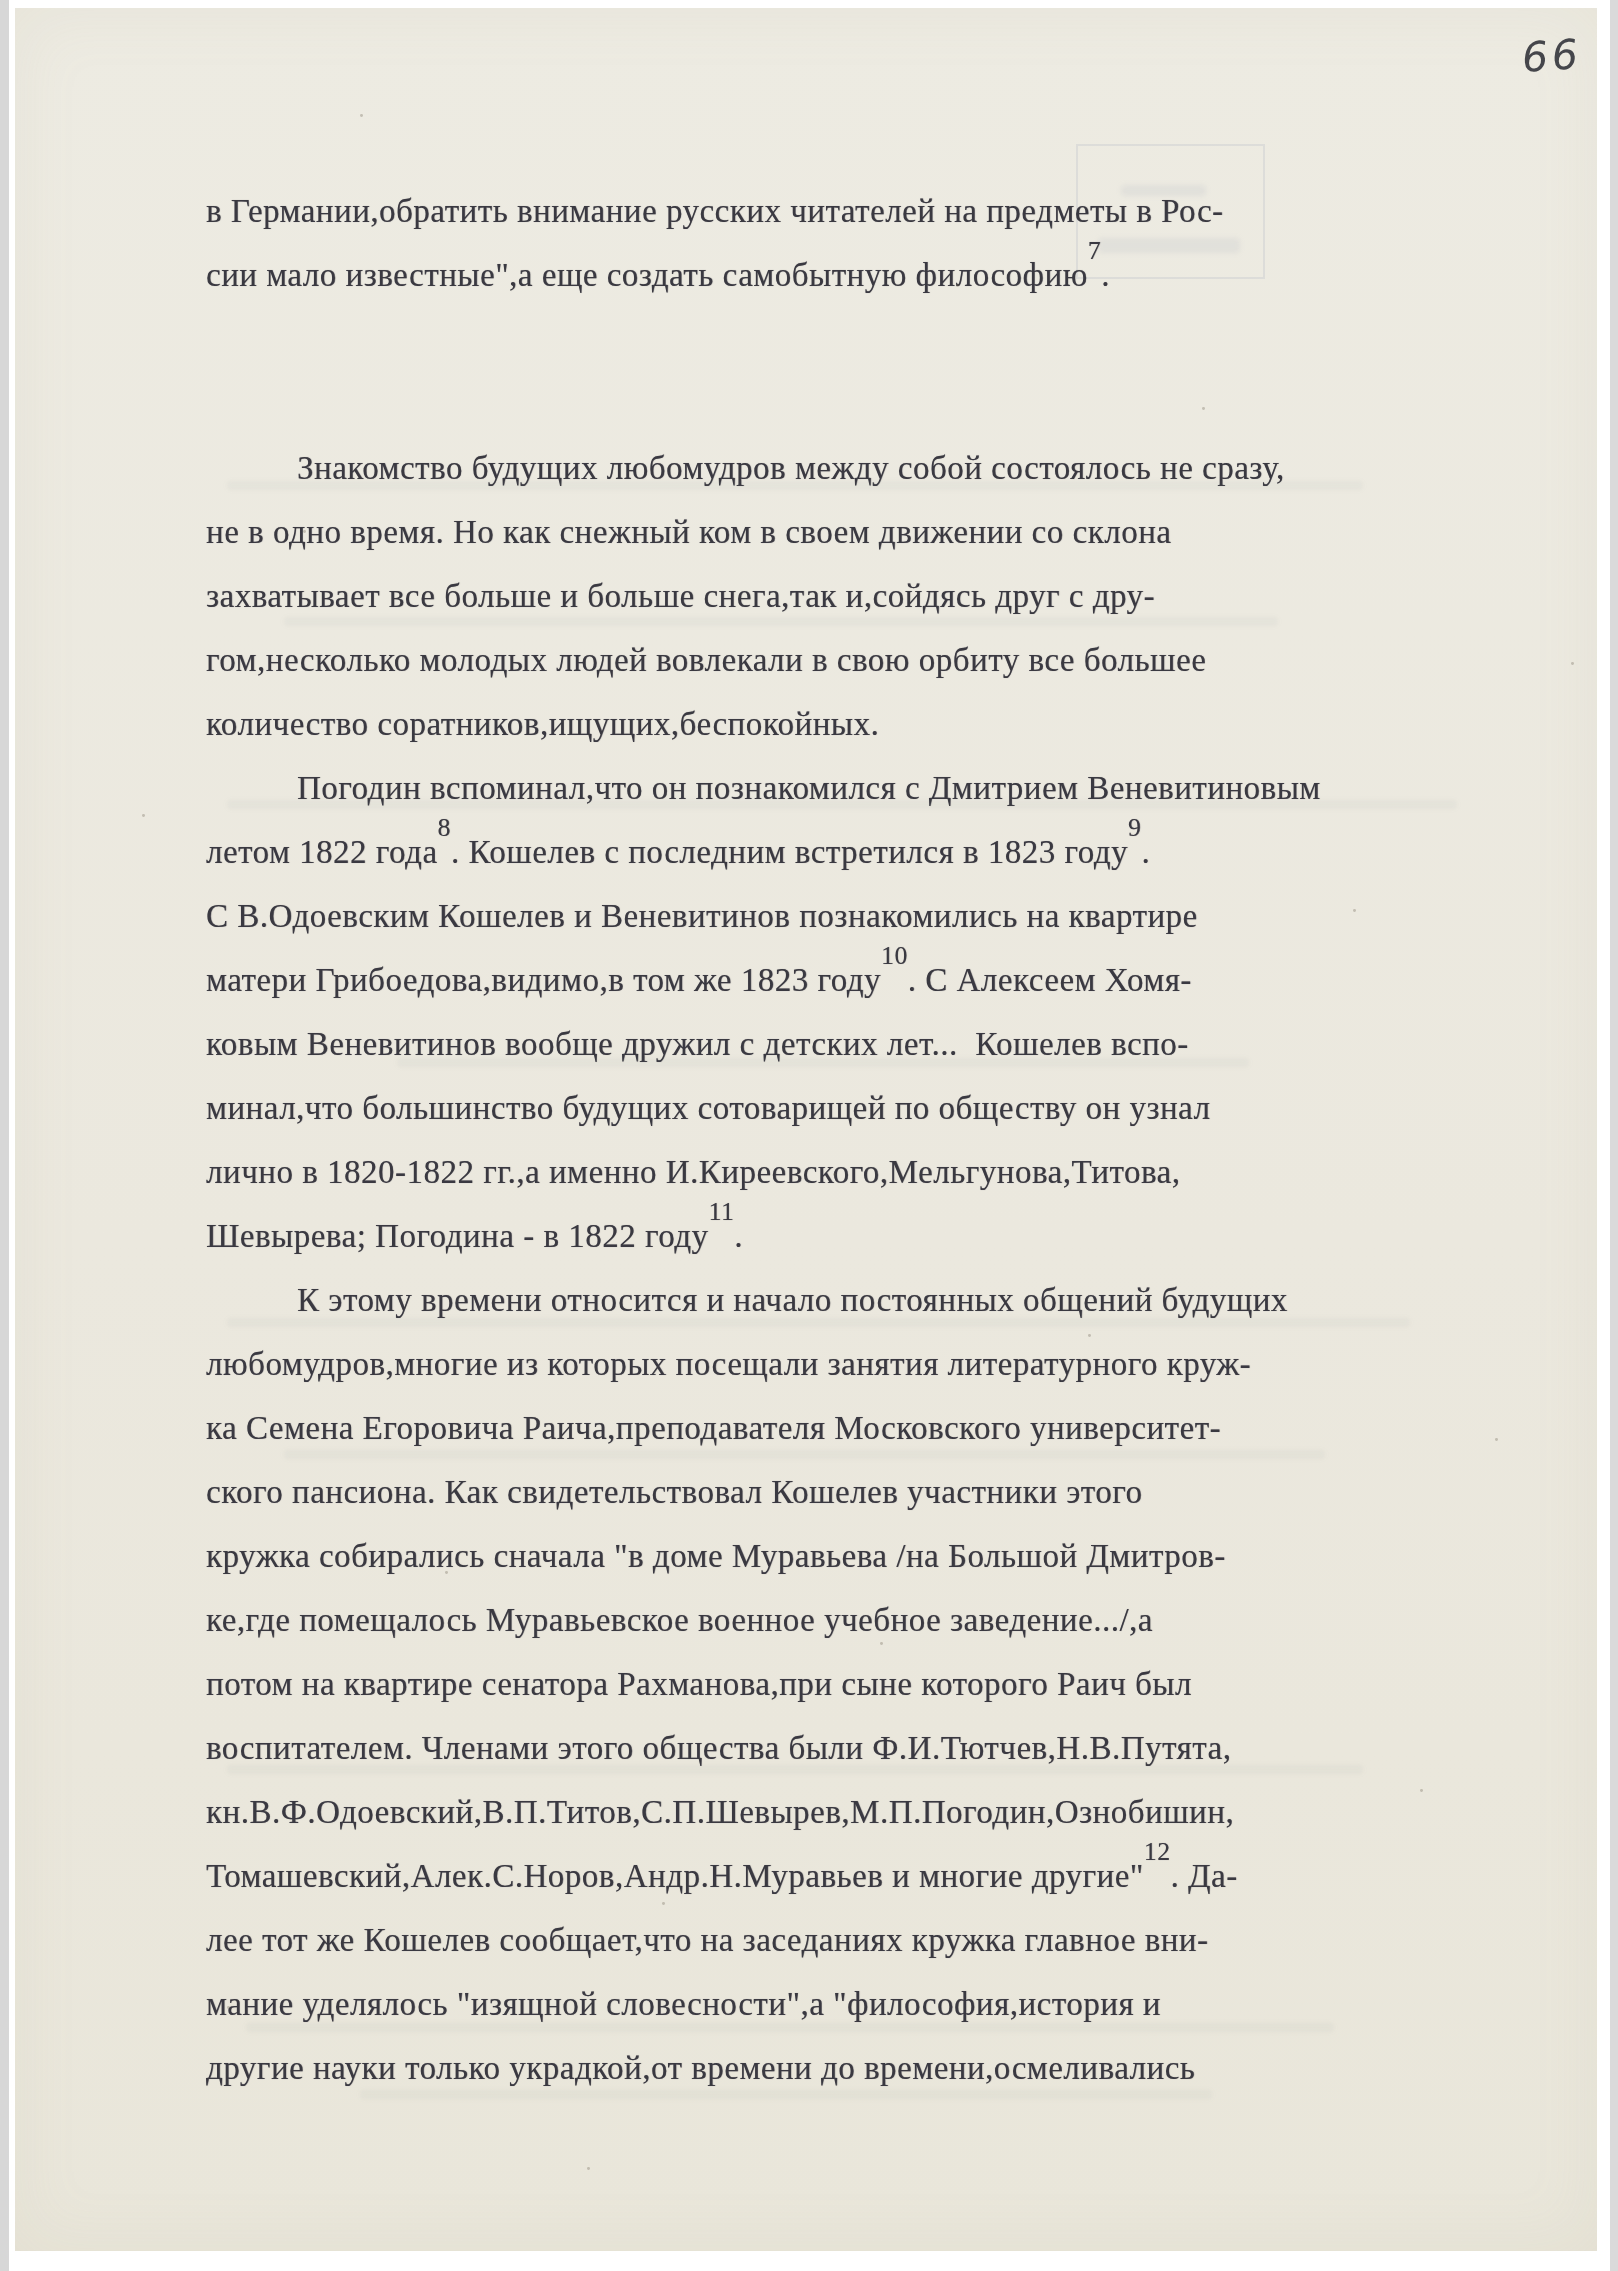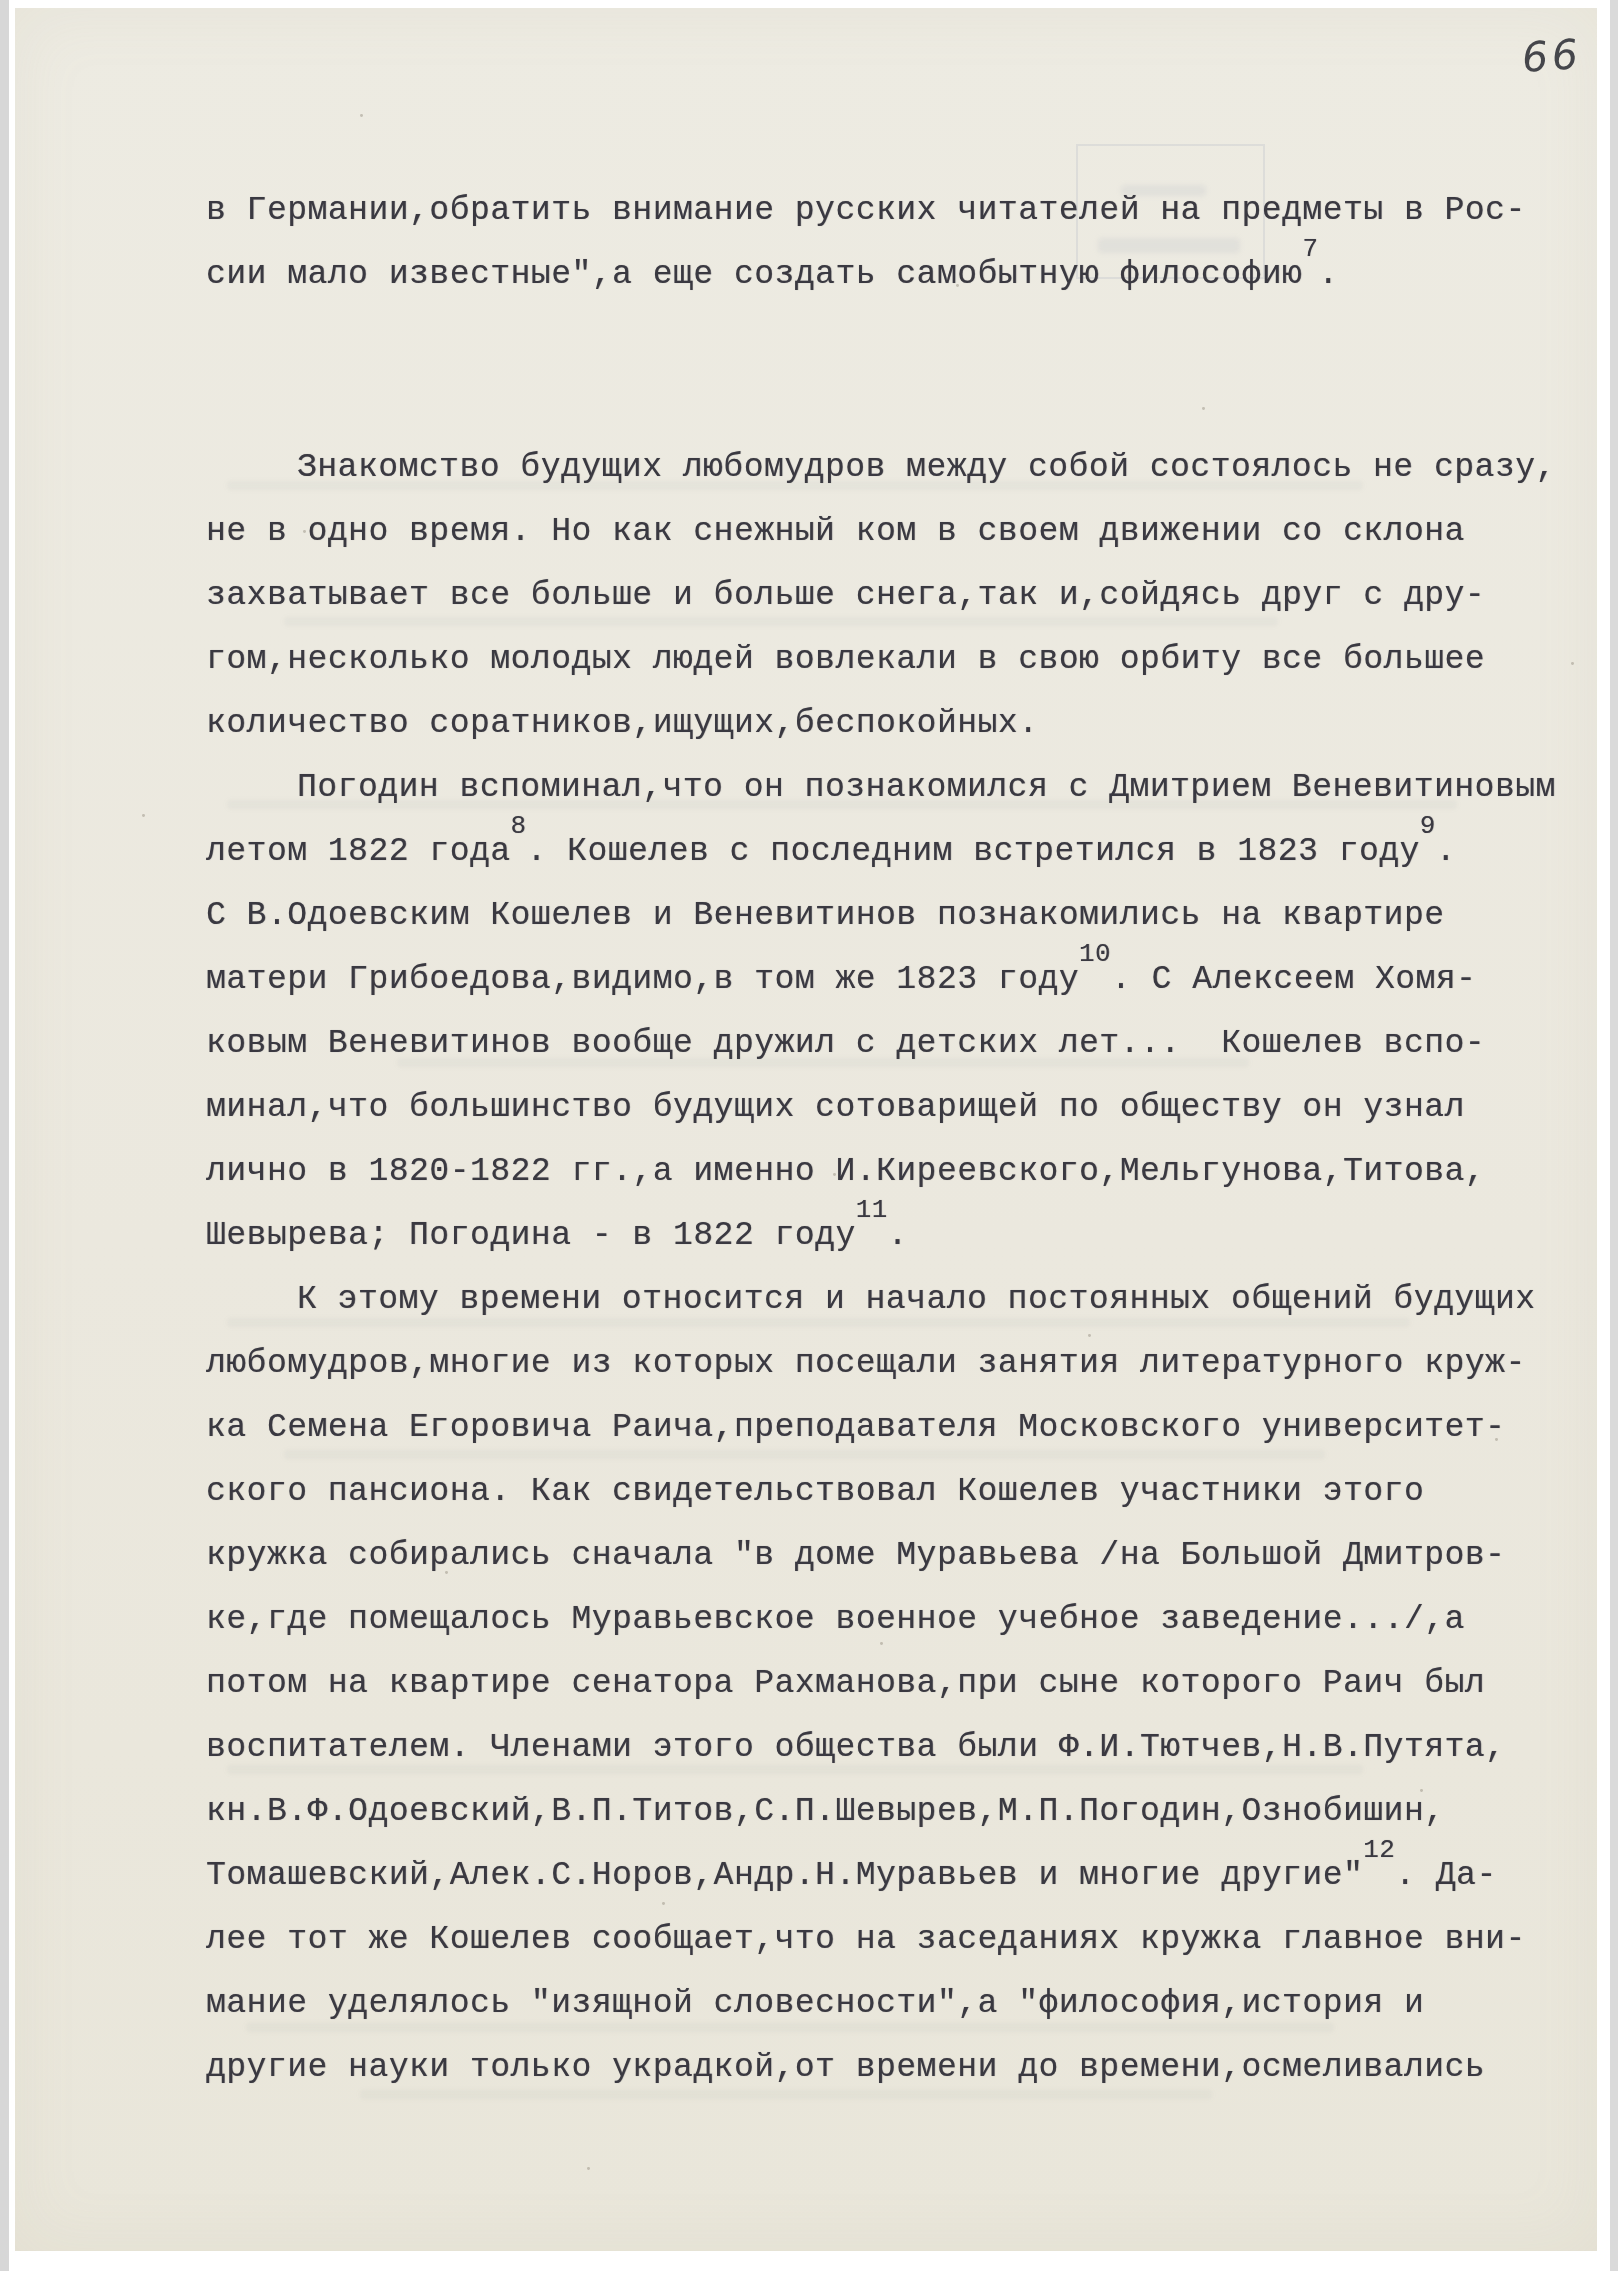--- a/index.html
+++ b/index.html
@@ -23,21 +23,21 @@
     background:linear-gradient(180deg,#edebe2 0%,#ebe8de 55%,#e9e6da 100%);
     box-shadow:inset 0 0 66px rgba(175,165,135,0.10);
   }
   .typed-text {
     position:absolute; left:206px; top:179px; width:1372px;
     font-size:33px; line-height:64px; letter-spacing:0.5px;
     color:#3a3941;
     text-shadow:0.4px 0.4px 0.7px rgba(58,57,65,0.55);
     white-space:pre;
   }
-  .paragraph { margin:0; }
+  .paragraph { margin:0;font-family:Liberation Serif, serif; }
   .paragraph.after-gap { margin-bottom:129px; }
   .line { height:64px; }
   .line.indent { padding-left:91px; }
   .typed-text sup {
     font-size:0.78em;
     position:relative; top:-0.58em;
     line-height:0; letter-spacing:0.5px;
   }
   .page-number {
     position:absolute; left:1522px; top:32px;

